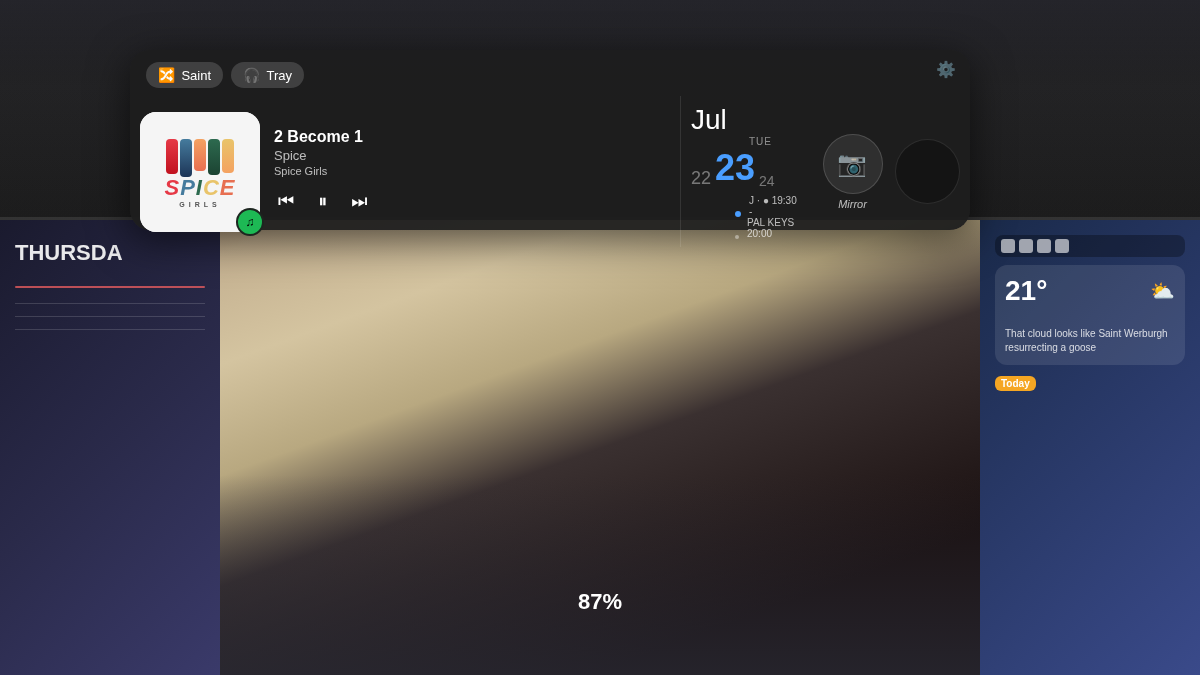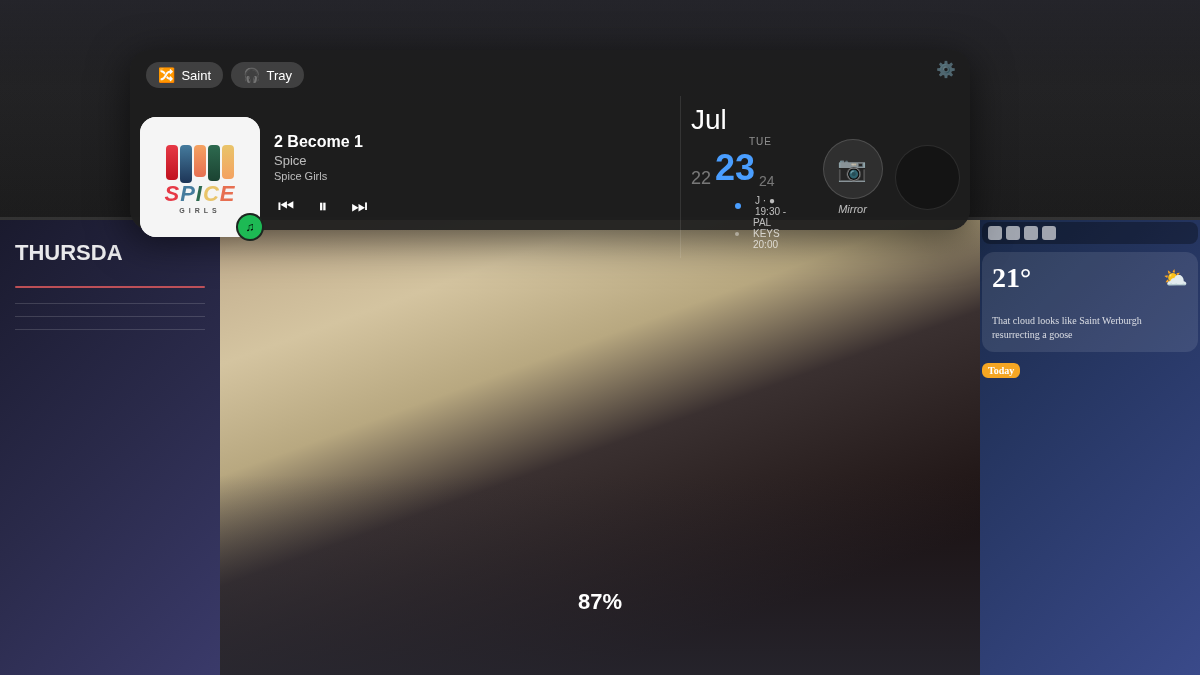--- a/index.html
+++ b/index.html
@@ -72,22 +72,21 @@
     
     .right-screen {
       position: absolute;
       top: 220px;
       right: 0;
       width: 220px;
       bottom: 0;
       background: linear-gradient(135deg, #1a2a4a 0%, #2a3a6a 50%, #3a4a8a 100%);
       z-index: 2;
       overflow: hidden;
-      padding: 2px;
-      font-family: Liberation Serif, serif;
+      padding: 15px;
     }
 
     .right-top-bar {
       display: flex;
       gap: 4px;
       align-items: center;
       margin-bottom: 8px;
       padding: 4px 6px;
       background: rgba(0,0,0,0.3);
       border-radius: 8px;
@@ -376,22 +375,22 @@
       color: rgba(255,255,255,0.5);
       text-align: center;
       letter-spacing: 1px;
       margin-left: 30px;
     }
 
     .schedule-item {
       font-size: 10px;
       color: rgba(255,255,255,0.7);
       display: flex;
-      align-items: center;
-      gap: 14px;
+      align-items: flex-end;
+      gap: 8px;
       padding-left: 44px;
     }
 
     .schedule-dot {
       width: 6px;
       height: 6px;
       border-radius: 50%;
       background: #4a9eff;
       flex-shrink: 0;
     }

